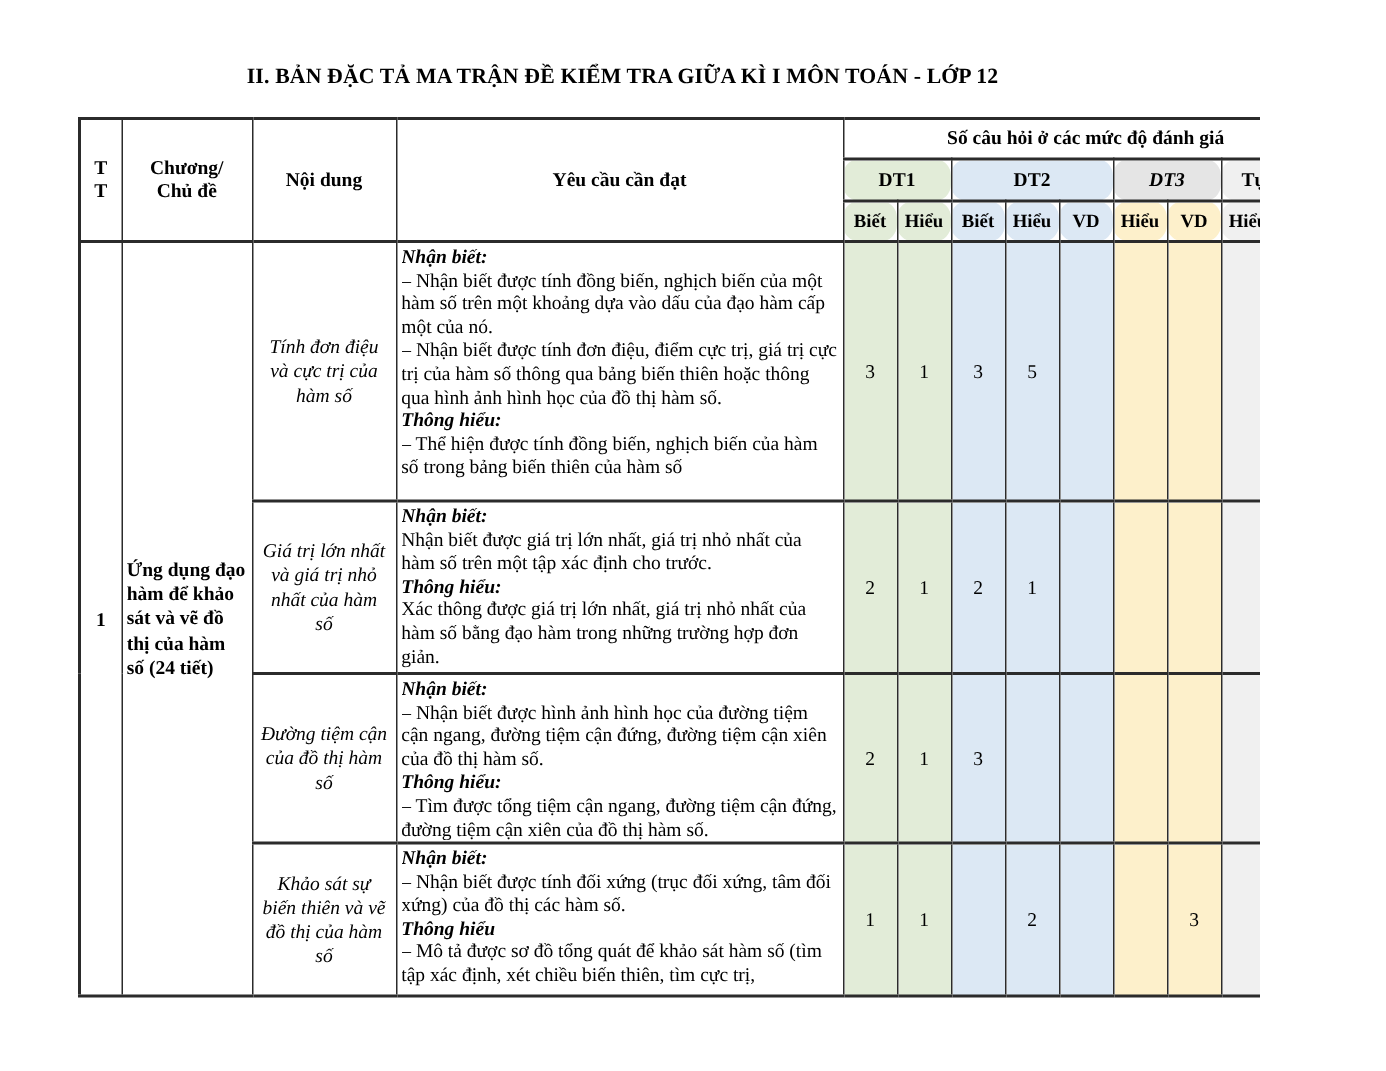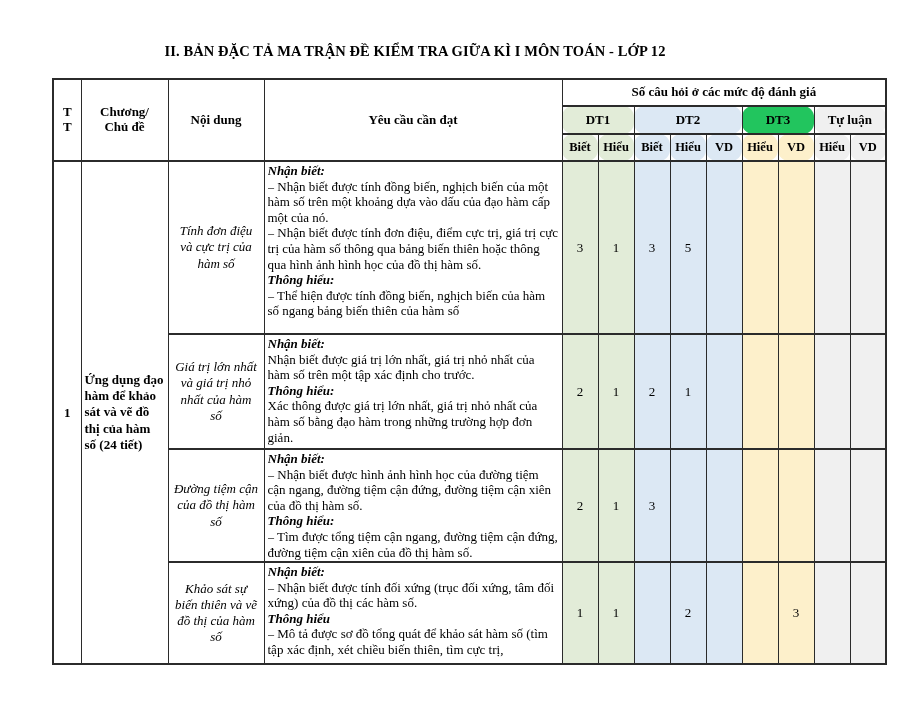--- a/index.html
+++ b/index.html
@@ -1,17 +1,17 @@
 <!DOCTYPE html>
 <html><head>
 <meta charset="utf-8">
 <style>
   html,body{margin:0;padding:0;background:#ffffff;}
   body{width:924px;height:714px;font-family:"Liberation Serif","DejaVu Serif",serif;color:#000;}
-  .page{position:relative;width:924px;height:714px;background:#fff;overflow:hidden;}
+  .page{position:relative;width:840px;height:714px;background:#fff;overflow:hidden;}
   .title{position:absolute;left:52px;top:43px;width:726px;text-align:center;
          font-weight:bold;font-size:14.5px;letter-spacing:.1px;}
   table.matrix{position:absolute;left:52px;top:78px;border-collapse:collapse;table-layout:fixed;
                width:833px;border:2px solid #2b2b2b;}
   td{border:1px solid #2b2b2b;border-top-width:2px;border-bottom-width:2px;padding:0;overflow:hidden;}
   .hc{text-align:center;vertical-align:middle;font-weight:bold;font-size:13px;
       white-space:pre-line;line-height:1.15;border-radius:11px;}
   .sub{font-size:12.5px;}
   .hr1{height:27px;} .hr2{height:28px;} .hr3{height:27px;}
   .r1{height:173px;} .r2{height:115px;} .r3{height:113px;} .r4{height:102px;}
@@ -58,21 +58,21 @@
       <td class="hc" rowspan="3">Chương/
 Chủ đề</td>
       <td class="hc" rowspan="3">Nội dung</td>
       <td class="hc" rowspan="3">Yêu cầu cần đạt</td>
       <td class="hc" colspan="9">Số câu hỏi ở các mức độ đánh giá</td>
     </tr>
 
     <tr class="hr2">
       <td class="hc" colspan="2" style="background-color: rgb(226, 236, 216);">DT1</td>
       <td class="hc" colspan="3" style="background-color: rgb(220, 232, 244);">DT2</td>
-      <td class="hc" colspan="2" style="background-color: #22c55e;">DT3</td>
+      <td class="hc" colspan="2" style="background-color: #e5e5e5; font-style: italic;">DT3</td>
       <td class="hc" colspan="2" style="background-color: rgb(240, 240, 240);">Tự luận</td>
     </tr>
 
     <tr class="hr3">
       <td class="hc sub" style="background-color: rgb(226, 236, 216);">Biết</td>
       <td class="hc sub" style="background-color: rgb(226, 236, 216);">Hiểu</td>
       <td class="hc sub" style="background-color: rgb(220, 232, 244);">Biết</td>
       <td class="hc sub" style="background-color: rgb(220, 232, 244);">Hiểu</td>
       <td class="hc sub" style="background-color: rgb(220, 232, 244);">VD</td>
       <td class="hc sub" style="background-color: rgb(253, 240, 203);">Hiểu</td>
@@ -84,21 +84,21 @@
     <tr class="r1">
       <td class="tt" rowspan="4">1</td>
       <td class="chap" rowspan="4">Ứng dụng đạo hàm để khảo sát và vẽ đồ thị của hàm số (24 tiết)</td>
       <td class="nd">Tính đơn điệu và cực trị của hàm số</td>
       <td class="yc">
             <div class="ycwrap">
               <div class="para bi">Nhận biết:</div>
               <div class="para">– Nhận biết được tính đồng biến, nghịch biến của một hàm số trên một khoảng dựa vào dấu của đạo hàm cấp một của nó.</div>
               <div class="para">– Nhận biết được tính đơn điệu, điểm cực trị, giá trị cực trị của hàm số thông qua bảng biến thiên hoặc thông qua hình ảnh hình học của đồ thị hàm số.</div>
               <div class="para bi">Thông hiểu:</div>
-              <div class="para">– Thể hiện được tính đồng biến, nghịch biến của hàm số ngang bảng biến thiên của hàm số</div>
+              <div class="para">– Thể hiện được tính đồng biến, nghịch biến của hàm số trong bảng biến thiên của hàm số</div>
             </div>
           </td>
       <td class="cnt" style="background-color: rgb(226, 236, 216);">3</td>
       <td class="cnt" style="background-color: rgb(226, 236, 216);">1</td>
       <td class="cnt" style="background-color: rgb(220, 232, 244);">3</td>
       <td class="cnt" style="background-color: rgb(220, 232, 244);">5</td>
       <td class="cnt" style="background-color: rgb(220, 232, 244);"></td>
       <td class="cnt" style="background-color: rgb(253, 240, 203);"></td>
       <td class="cnt" style="background-color: rgb(253, 240, 203);"></td>
       <td class="cnt" style="background-color: rgb(240, 240, 240);"></td>

